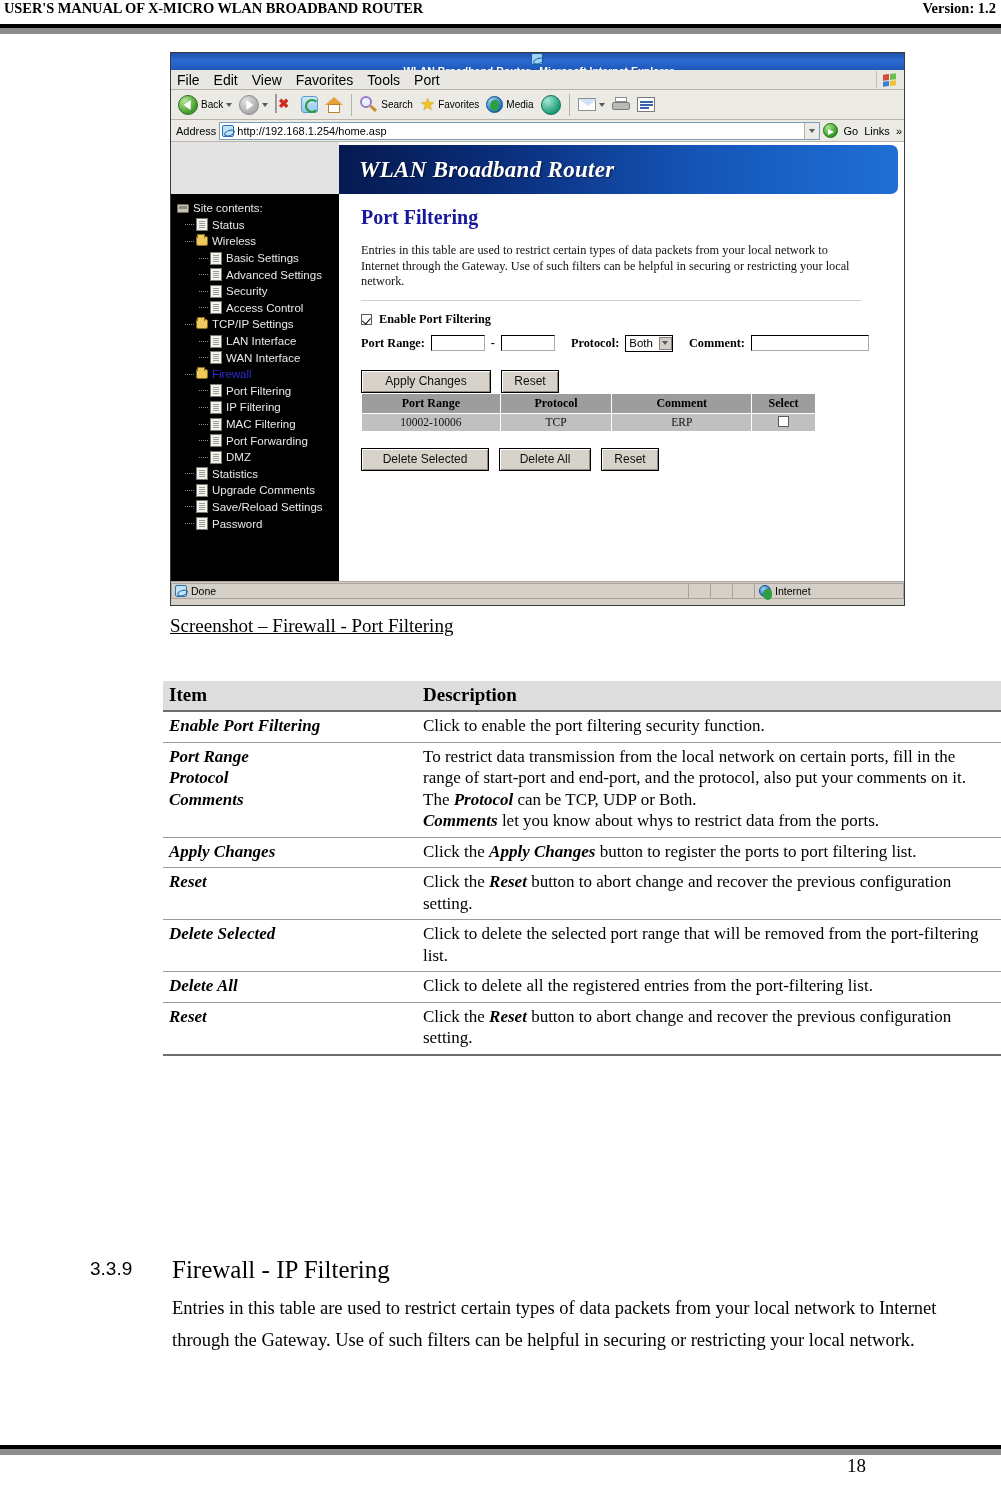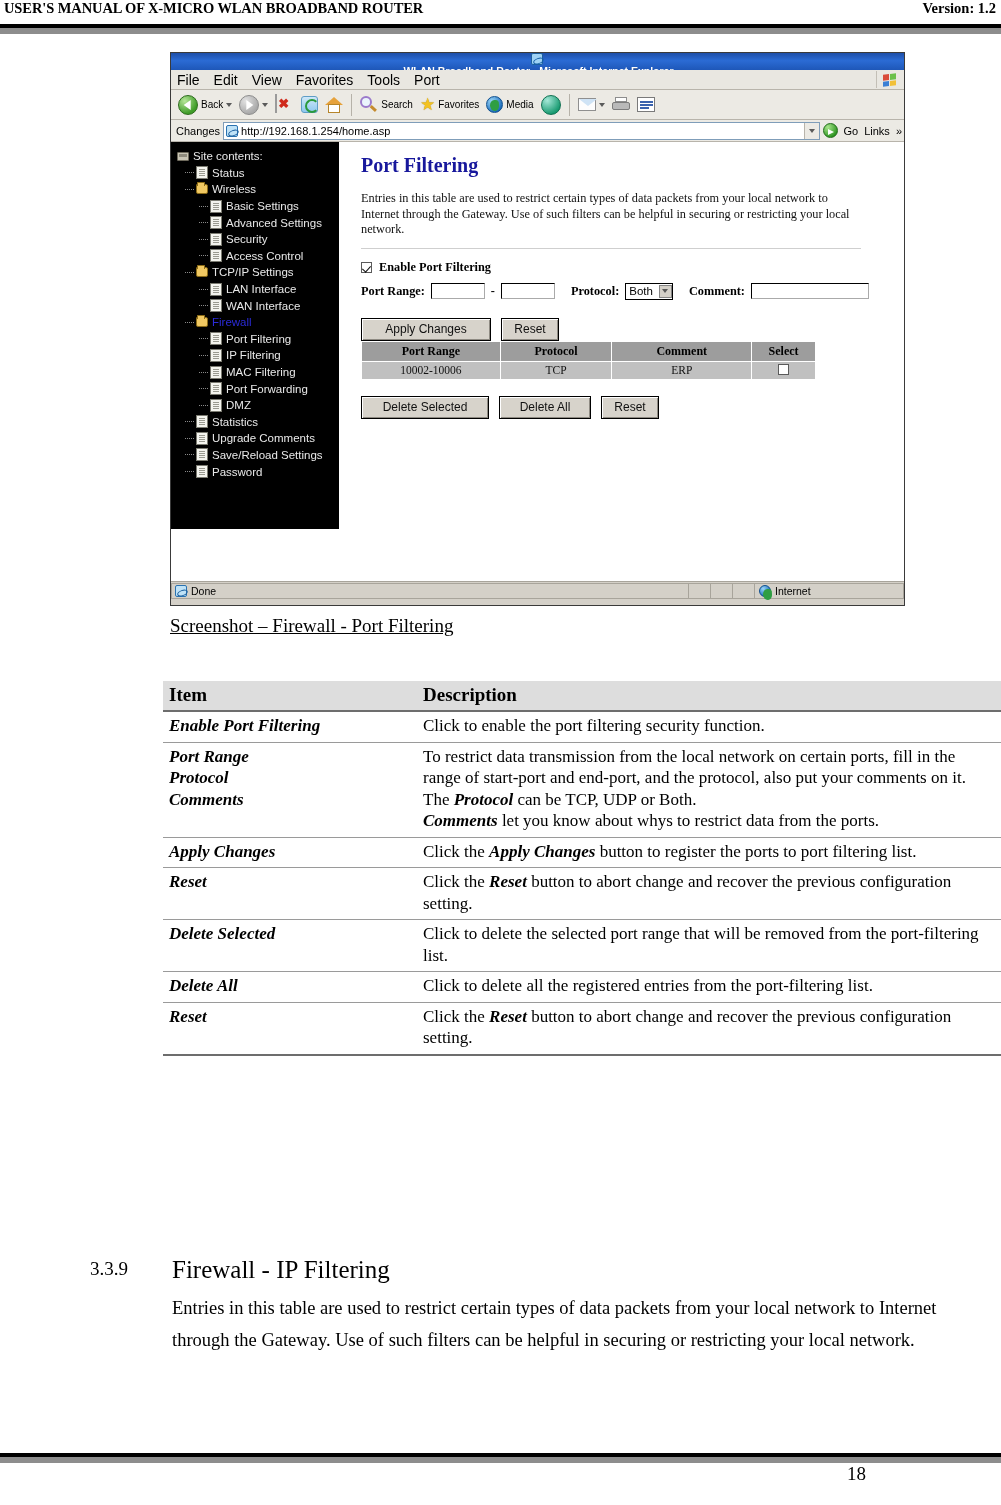--- a/index.html
+++ b/index.html
@@ -252,33 +252,33 @@
     padding:3px 6px 5px 6px;
     border-bottom:1px solid #9a9a9a;
   }
   .doctable td.item { width:254px; font-weight:bold; font-style:italic; }
   .doctable td.desc b { font-weight:bold; font-style:italic; }
   .doctable tr.last td { border-bottom:2px solid #6d6d6d; }
 
   
   .sec-num {
     position:absolute; left:90px; top:1258px;
-    font-family:Liberation Serif, serif; font-size:19px;
+    font-family:Liberation Sans, sans-serif; font-size:19px;
   }
   .sec-title {
     position:absolute; left:172px; top:1256px;
     font-family:Liberation Serif, serif; font-size:25px;
   }
   .sec-body {
     position:absolute; left:172px; top:1292px; width:818px;
     font-family:"Liberation Serif", serif; font-size:18.5px; line-height:32px;
   }
 
   
-  .pg-footer { position:absolute; left:0; bottom:4px; width:872px; height:66px; }
+  .pg-footer { position:absolute; left:0; bottom:12px; width:872px; height:66px; }
   .pg-num {
     position:absolute; right:6px; top:28px;
     font-family:"Liberation Serif", serif; font-size:19px;
   }
 </style>
 </head>
 <body>
 
 <div class="pg-header">
   <div class="hdr-left">USER'S MANUAL OF X-MICRO WLAN BROADBAND ROUTER</div>
@@ -375,38 +375,44 @@
     <span class="tbtn">
       <span class="editpad">
         <span class="ln" style="top:3px;width:13px;"></span>
         <span class="ln" style="top:6px;width:13px;"></span>
         <span class="ln" style="top:9px;width:9px;"></span>
       </span>
     </span>
   </div>
 
   <div class="addrbar">
-    <span class="alabel">Changes</span>
+    <span class="alabel">Address</span>
     <span class="addrfield">
       <span class="ie-mini"></span>
       <span class="urltext">http://192.168.1.254/home.asp</span>
       <span class="ddown">
           <span class="carat"></span>
         </span>
     </span>
     <span class="go-btn">
       <span class="go-ic"></span>
       <span class="lbl" style="font-family:'Liberation Sans',sans-serif;font-size:11px;">Go</span>
     </span>
     <span class="links-lbl">Links</span>
     <span class="links-lbl">»</span>
   </div>
 
   <div class="viewport">
 
+    <div class="banner-row">
+      <div class="banner-left"></div>
+      <div class="banner-blue">
+        <span class="btitle">WLAN Broadband Router</span>
+      </div>
+    </div>
 
     <div class="body-row">
 
       <div class="sidebar">
         <div class="tree">
           <div class="tnode">
             <span class="ic root"></span>
             <span>Site contents:</span>
           </div>
           <div id="tree-items">

